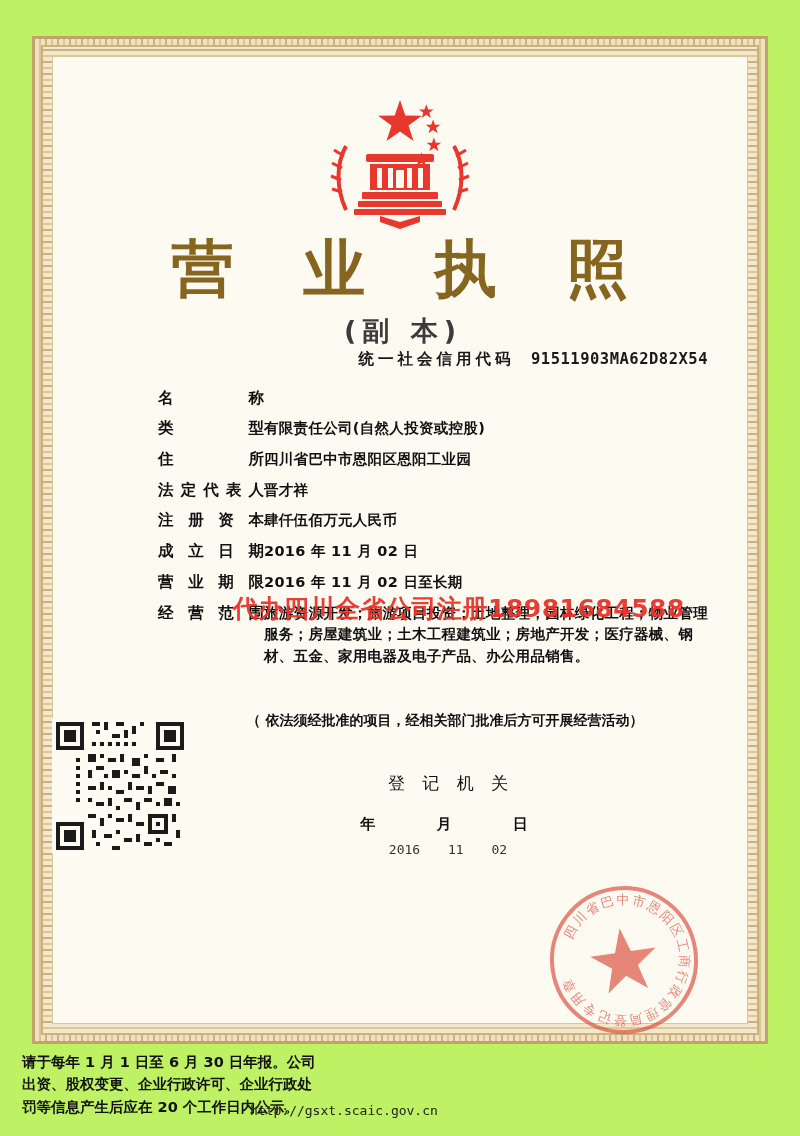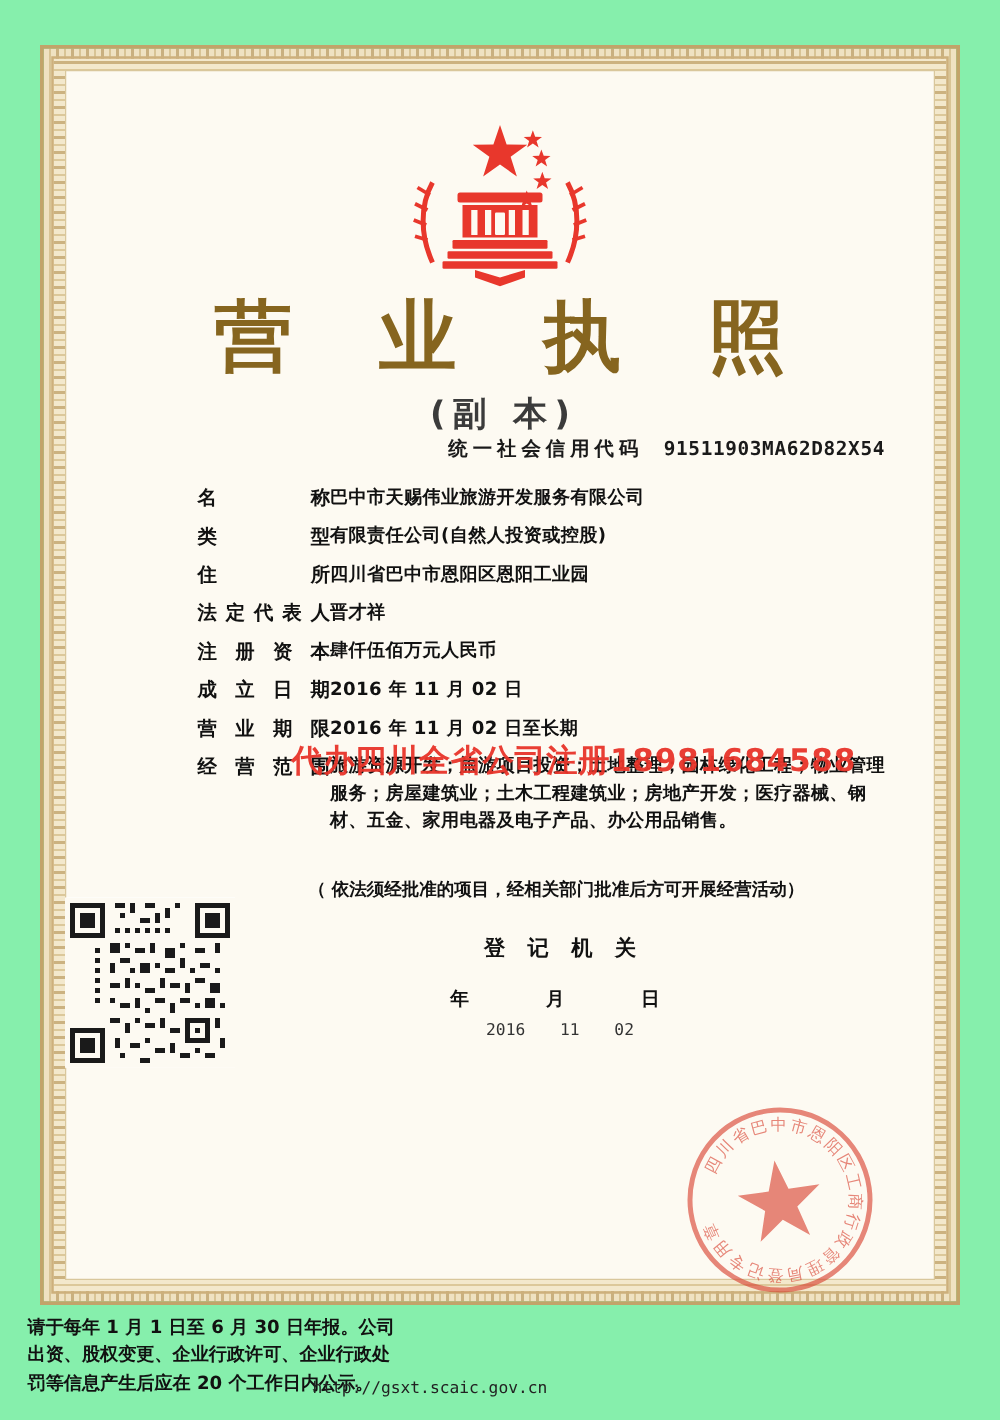--- a/index.html
+++ b/index.html
@@ -11,21 +11,21 @@
     width: 800px;
     height: 1136px;
     font-family: "DejaVu Sans", "Liberation Sans", sans-serif;
     position: relative;
     overflow: hidden;
   }
 
   .license-page {
     position: absolute;
     inset: 0;
-    background: #86efac;
+    background: #bef264;
   }
 
   
   .frame-outer {
     position: absolute;
     left: 32px;
     top: 36px;
     right: 32px;
     bottom: 92px;
     border: 3px solid #c2a46a;
@@ -146,33 +146,33 @@
     line-height: 1.5;
     max-width: 470px;
     letter-spacing: 0.3px;
   }
   .field-value.mono {
     font-family: "DejaVu Sans", "Liberation Sans", sans-serif;
   }
 
   
   .scope-note {
-    margin-top: 34px;
+    margin-top: 44px;
     text-align: center;
     font-size: 14px;
     font-weight: bold;
     color: #111;
     padding-left: 90px;
   }
 
   .registry {
-    margin-top: 26px;
+    margin-top: 42px;
     text-align: center;
     font-size: 17px;
-    font-weight: bold;
+    font-weight: normal;
     color: #111;
     letter-spacing: 6px;
     padding-left: 96px;
     text-indent: 6px;
   }
 
   .date-labels {
     margin-top: 20px;
     padding-left: 90px;
     text-align: center;
@@ -326,21 +326,20 @@
       <span class="credit-code">91511903MA62D82X54</span>
     </div>
 
     <div class="fields">
 
       <div class="field-row">
         <div class="field-label spread">
           <span>名</span>
           <span>称</span>
         </div>
-        <div class="field-value">巴中市天赐伟业旅游开发服务有限公司</div>
       </div>
 
       <div class="field-row">
         <div class="field-label spread">
           <span>类</span>
           <span>型</span>
         </div>
         <div class="field-value">有限责任公司(自然人投资或控股)</div>
       </div>
 

